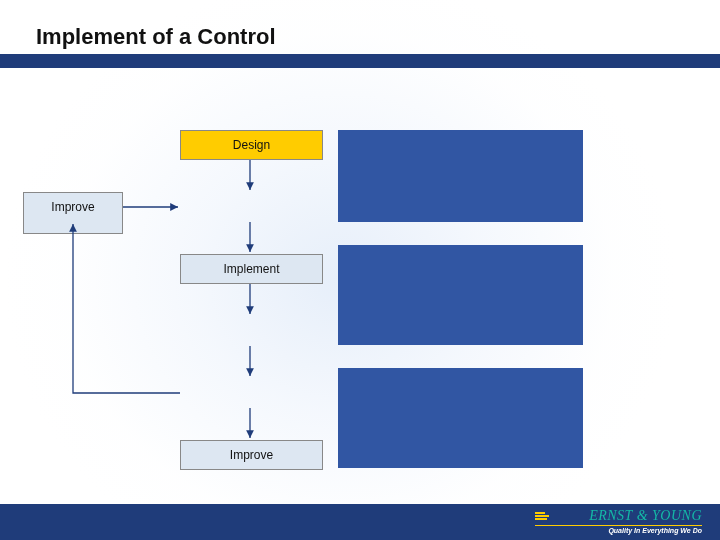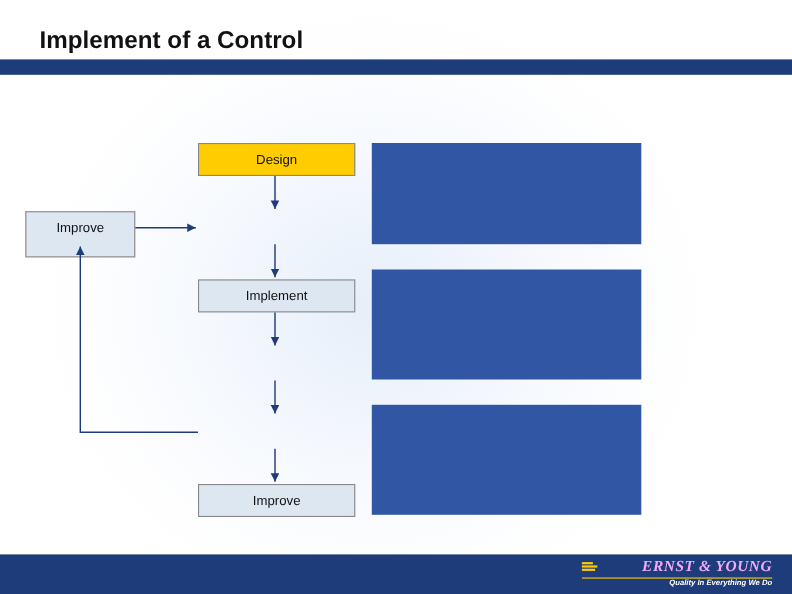--- a/index.html
+++ b/index.html
@@ -102,23 +102,23 @@
   }
   .brand {
     position: absolute;
     right: 18px;
     top: 2px;
     text-align: right;
   }
   .brand-name {
     font-family: Georgia, "Times New Roman", serif;
     font-size: 14px;
-    font-weight: bold;
+    font-weight: normal;
     font-style: italic;
-    color: #f0abfc;
+    color: #14b8a6;
     letter-spacing: 0.5px;
     margin-left: 32px;
   }
   .brand-lines {
     display: inline-block;
     vertical-align: middle;
     margin-right: 4px;
   }
   .brand-lines span {
     display: block;

